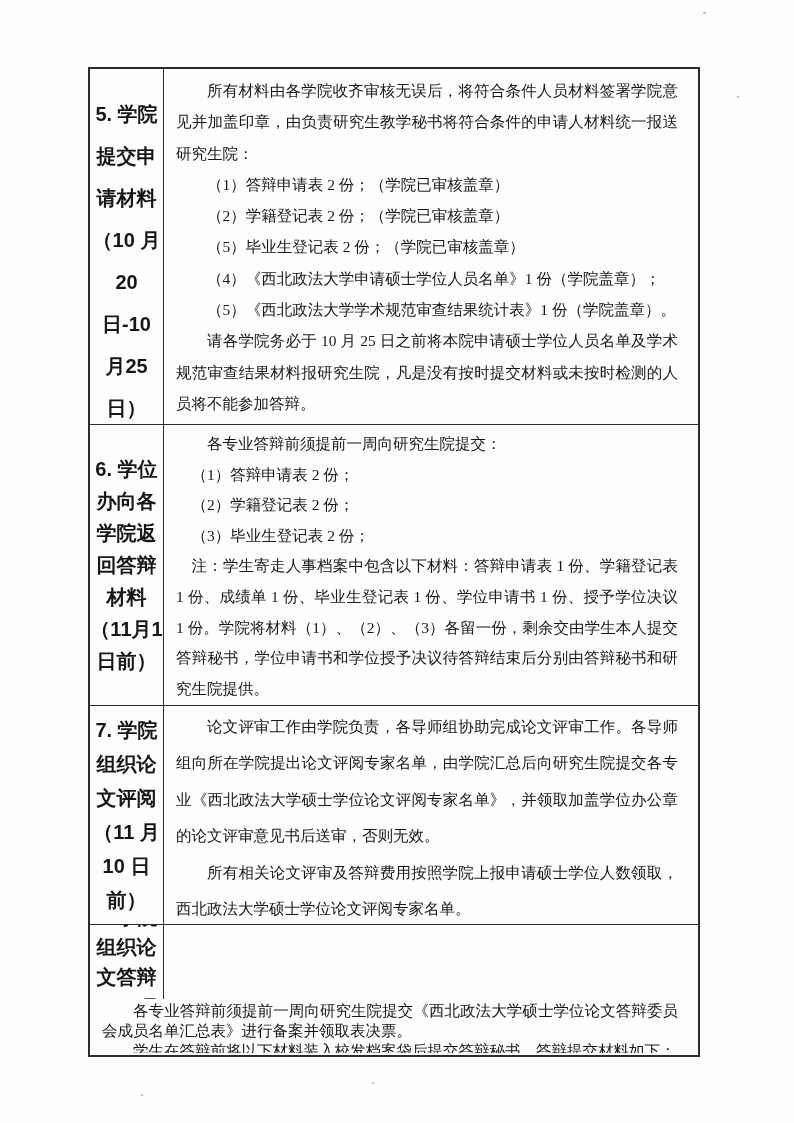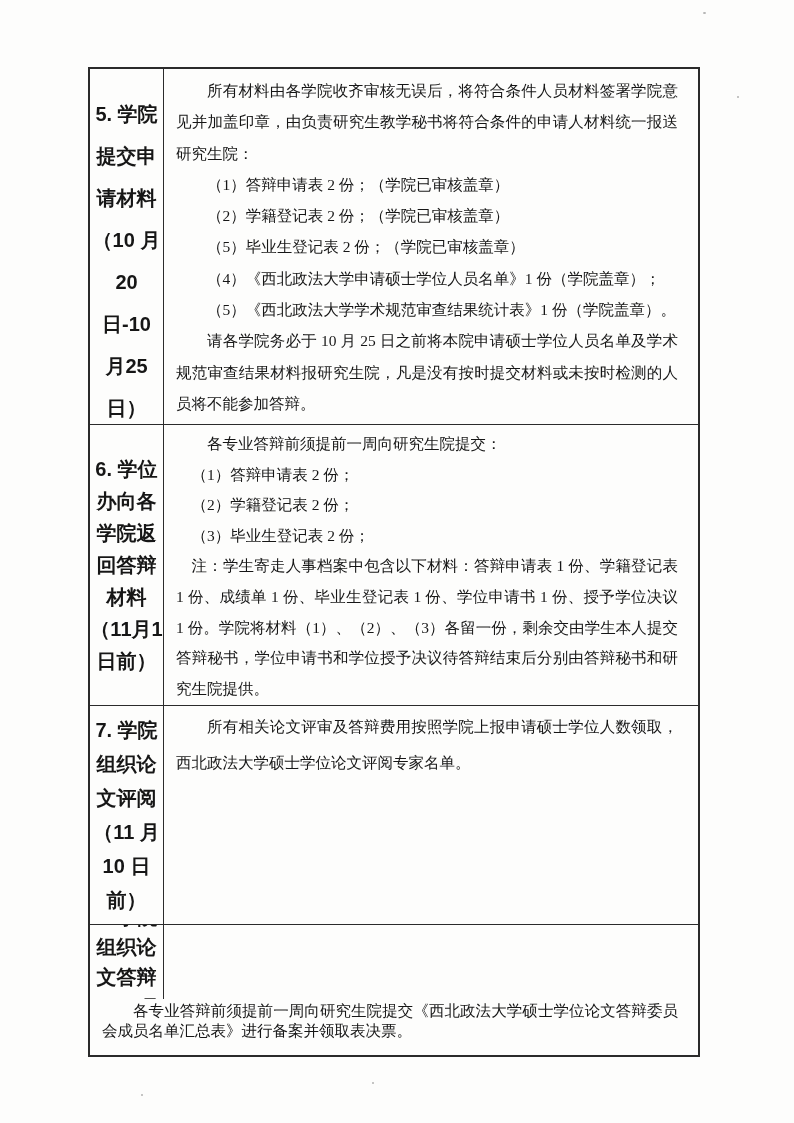--- a/index.html
+++ b/index.html
@@ -109,33 +109,35 @@
 
     <div class="trow r7">
       <div class="lcell">
         <div class="ltext">7. 学院
 组织论
 文评阅
 （11 月
 10 日前）</div>
       </div>
       <div class="rcell">
+        <p class="para ind2">论文评审工作由学院负责，各导师组协助完成论文评审工作。各导师组向所在学院提出论文评阅专家名单，由学院汇总后向研究生院提交各专业《西北政法大学硕士学位论文评阅专家名单》，并领取加盖学位办公章的论文评审意见书后送审，否则无效。</p>
         <p class="para ind2">所有相关论文评审及答辩费用按照学院上报申请硕士学位人数领取，西北政法大学硕士学位论文评阅专家名单。</p>
       </div>
     </div>
 
     <div class="trow r8">
       <div class="lcell">
         <div class="ltext">8. 学院
 组织论
 文答辩
 （11 月</div>
       </div>
       <div class="rcell">
         <p class="para ind2">各专业答辩前须提前一周向研究生院提交《西北政法大学硕士学位论文答辩委员会成员名单汇总表》进行备案并领取表决票。</p>
+        <p class="para ind2">学生在答辩前将以下材料装入校发档案袋后提交答辩秘书，答辩提交材料如下：</p>
       </div>
     </div>
 
   </div>
 
   <span class="speck sp1"></span>
   <span class="speck sp2"></span>
   <span class="speck sp3"></span>
   <span class="speck sp4"></span>
 </div>

